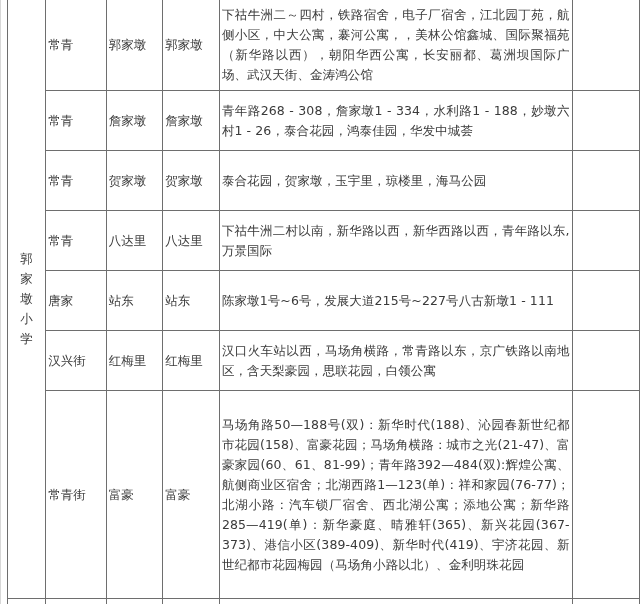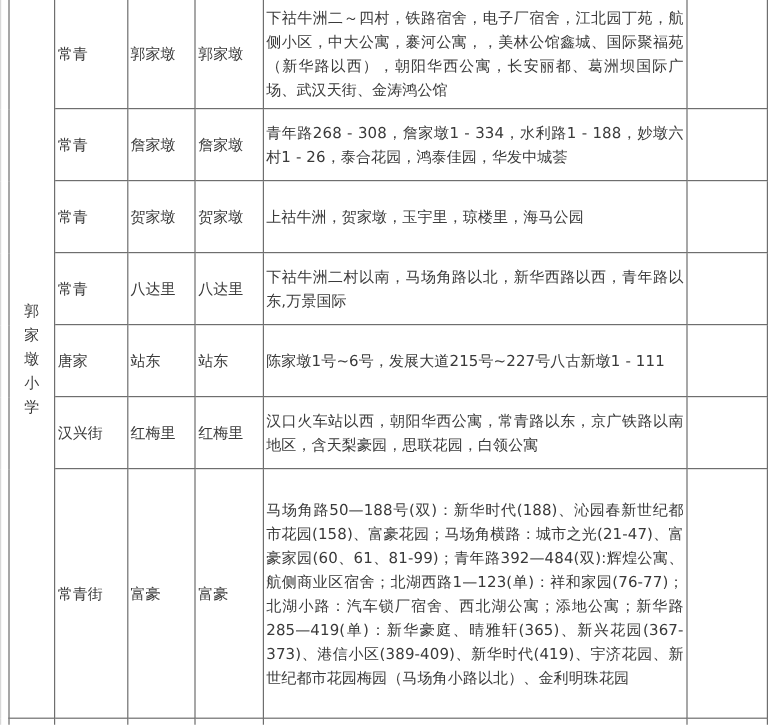--- a/index.html
+++ b/index.html
@@ -43,42 +43,42 @@
     <td class="c1 short">常青</td>
     <td class="c2 short">詹家墩</td>
     <td class="c3 short">詹家墩</td>
     <td class="c4 addr">青年路268 - 308，詹家墩1 - 334，水利路1 - 188，妙墩六村1 - 26，泰合花园，鸿泰佳园，华发中城荟</td>
     <td class="c5"></td>
   </tr>
   <tr style="height:60px">
     <td class="c1 short">常青</td>
     <td class="c2 short">贺家墩</td>
     <td class="c3 short">贺家墩</td>
-    <td class="c4 addr">上祜牛洲，贺家墩，玉宇里，琼楼里，海马公园</td>
+    <td class="c4 addr">泰合花园，贺家墩，玉宇里，琼楼里，海马公园</td>
     <td class="c5"></td>
   </tr>
   <tr style="height:60px">
     <td class="c1 short">常青</td>
     <td class="c2 short">八达里</td>
     <td class="c3 short">八达里</td>
-    <td class="c4 addr">下祜牛洲二村以南，马场角路以北，新华西路以西，青年路以东,万景国际</td>
+    <td class="c4 addr">下祜牛洲二村以南，新华路以西，新华西路以西，青年路以东,万景国际</td>
     <td class="c5"></td>
   </tr>
   <tr style="height:60px">
     <td class="c1 short">唐家</td>
     <td class="c2 short">站东</td>
     <td class="c3 short">站东</td>
     <td class="c4 addr">陈家墩1号~6号，发展大道215号~227号八古新墩1 - 111</td>
     <td class="c5"></td>
   </tr>
   <tr style="height:60px">
     <td class="c1 short">汉兴街</td>
     <td class="c2 short">红梅里</td>
     <td class="c3 short">红梅里</td>
-    <td class="c4 addr">汉口火车站以西，朝阳华西公寓，常青路以东，京广铁路以南地区，含天梨豪园，思联花园，白领公寓</td>
+    <td class="c4 addr">汉口火车站以西，马场角横路，常青路以东，京广铁路以南地区，含天梨豪园，思联花园，白领公寓</td>
     <td class="c5"></td>
   </tr>
   <tr style="height:208px">
     <td class="c1 short">常青街</td>
     <td class="c2 short">富豪</td>
     <td class="c3 short">富豪</td>
     <td class="c4 addr">马场角路50—188号(双)：新华时代(188)、沁园春新世纪都市花园(158)、富豪花园；马场角横路：城市之光(21-47)、富豪家园(60、61、81-99)；青年路392—484(双):辉煌公寓、航侧商业区宿舍；北湖西路1—123(单)：祥和家园(76-77)；北湖小路：汽车锁厂宿舍、西北湖公寓；添地公寓；新华路285—419(单)：新华豪庭、晴雅轩(365)、新兴花园(367-373)、港信小区(389-409)、新华时代(419)、宇济花园、新世纪都市花园梅园（马场角小路以北）、金利明珠花园</td>
     <td class="c5"></td>
   </tr>
   <tr style="height:20px">

